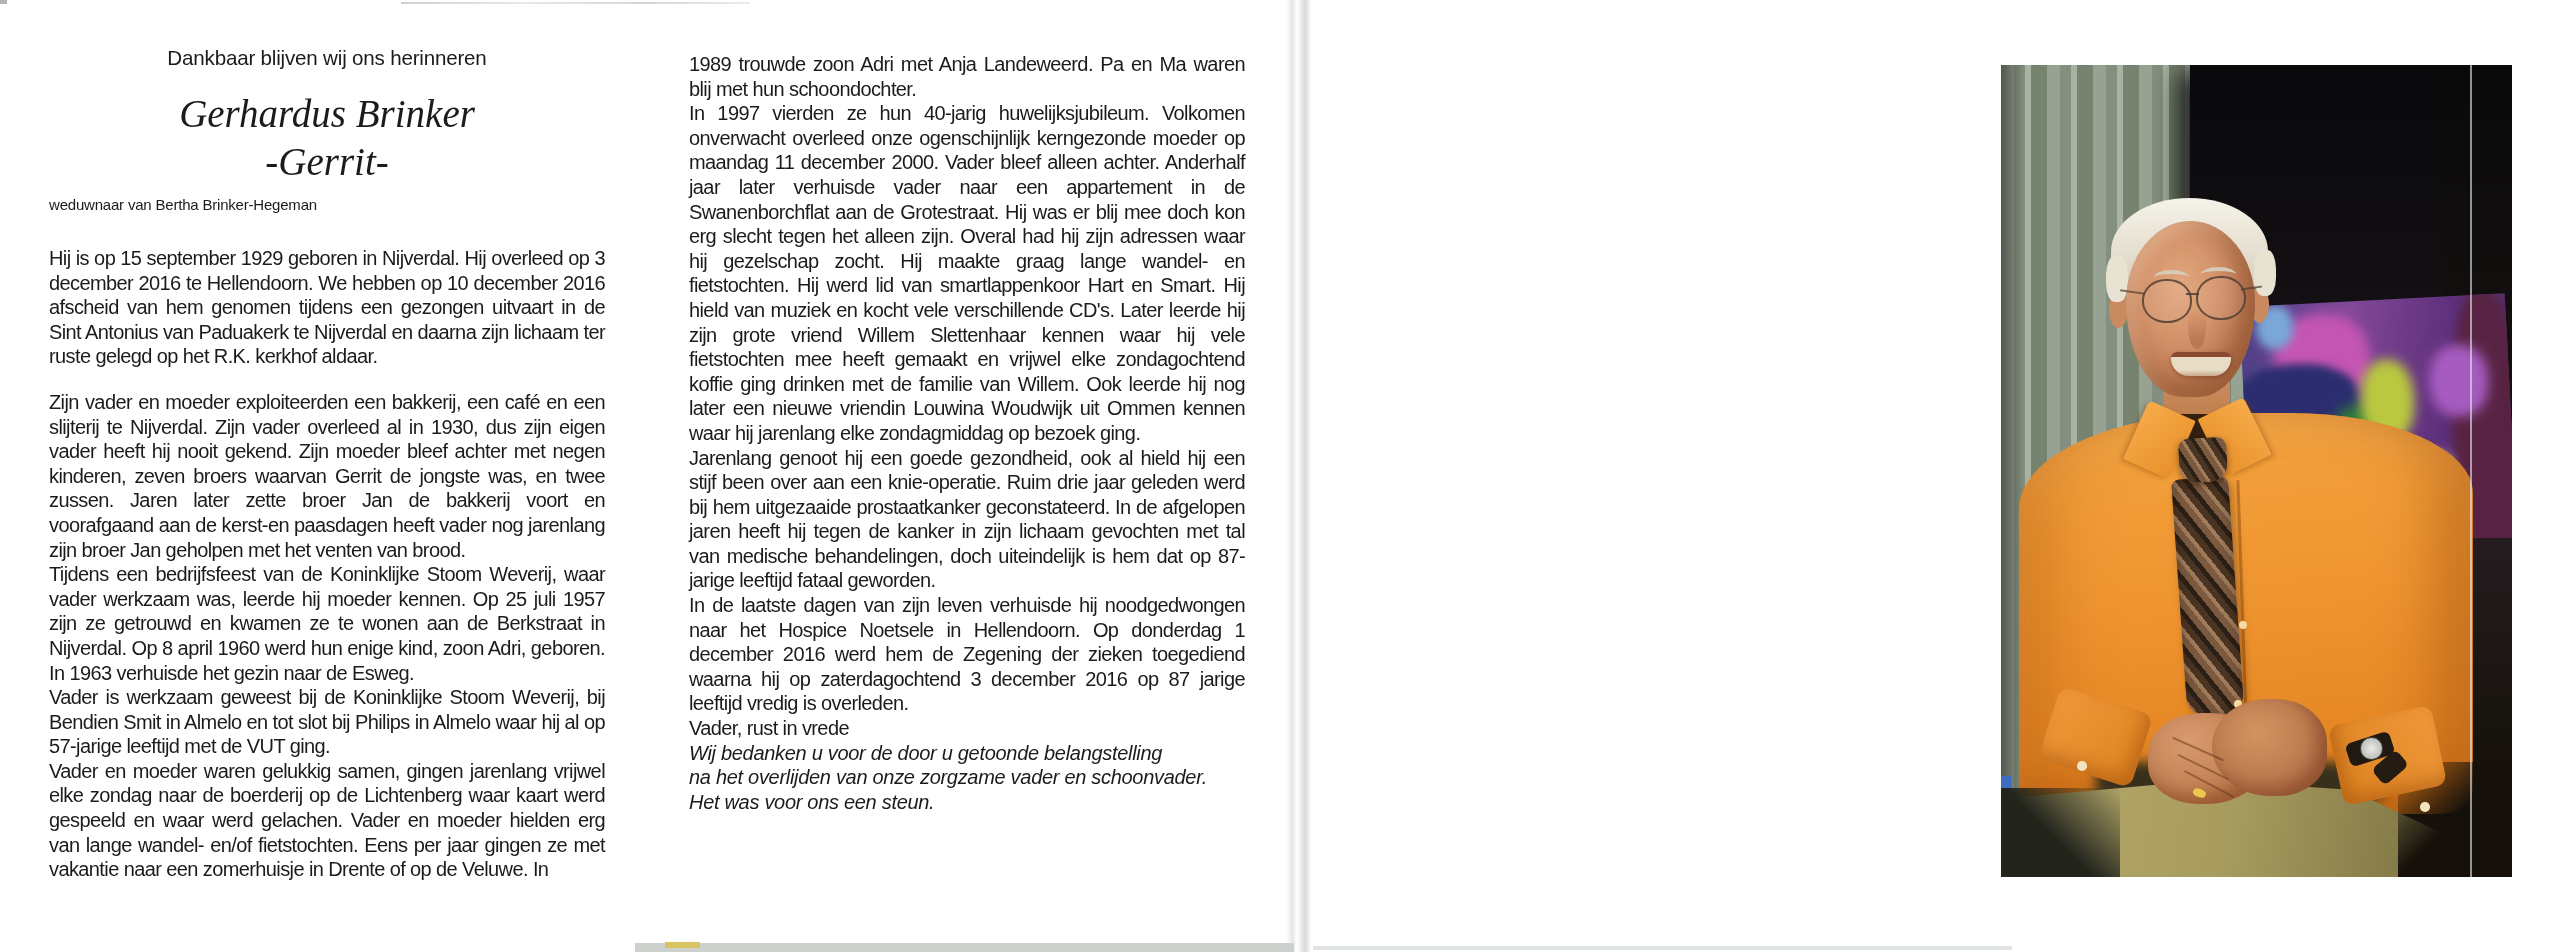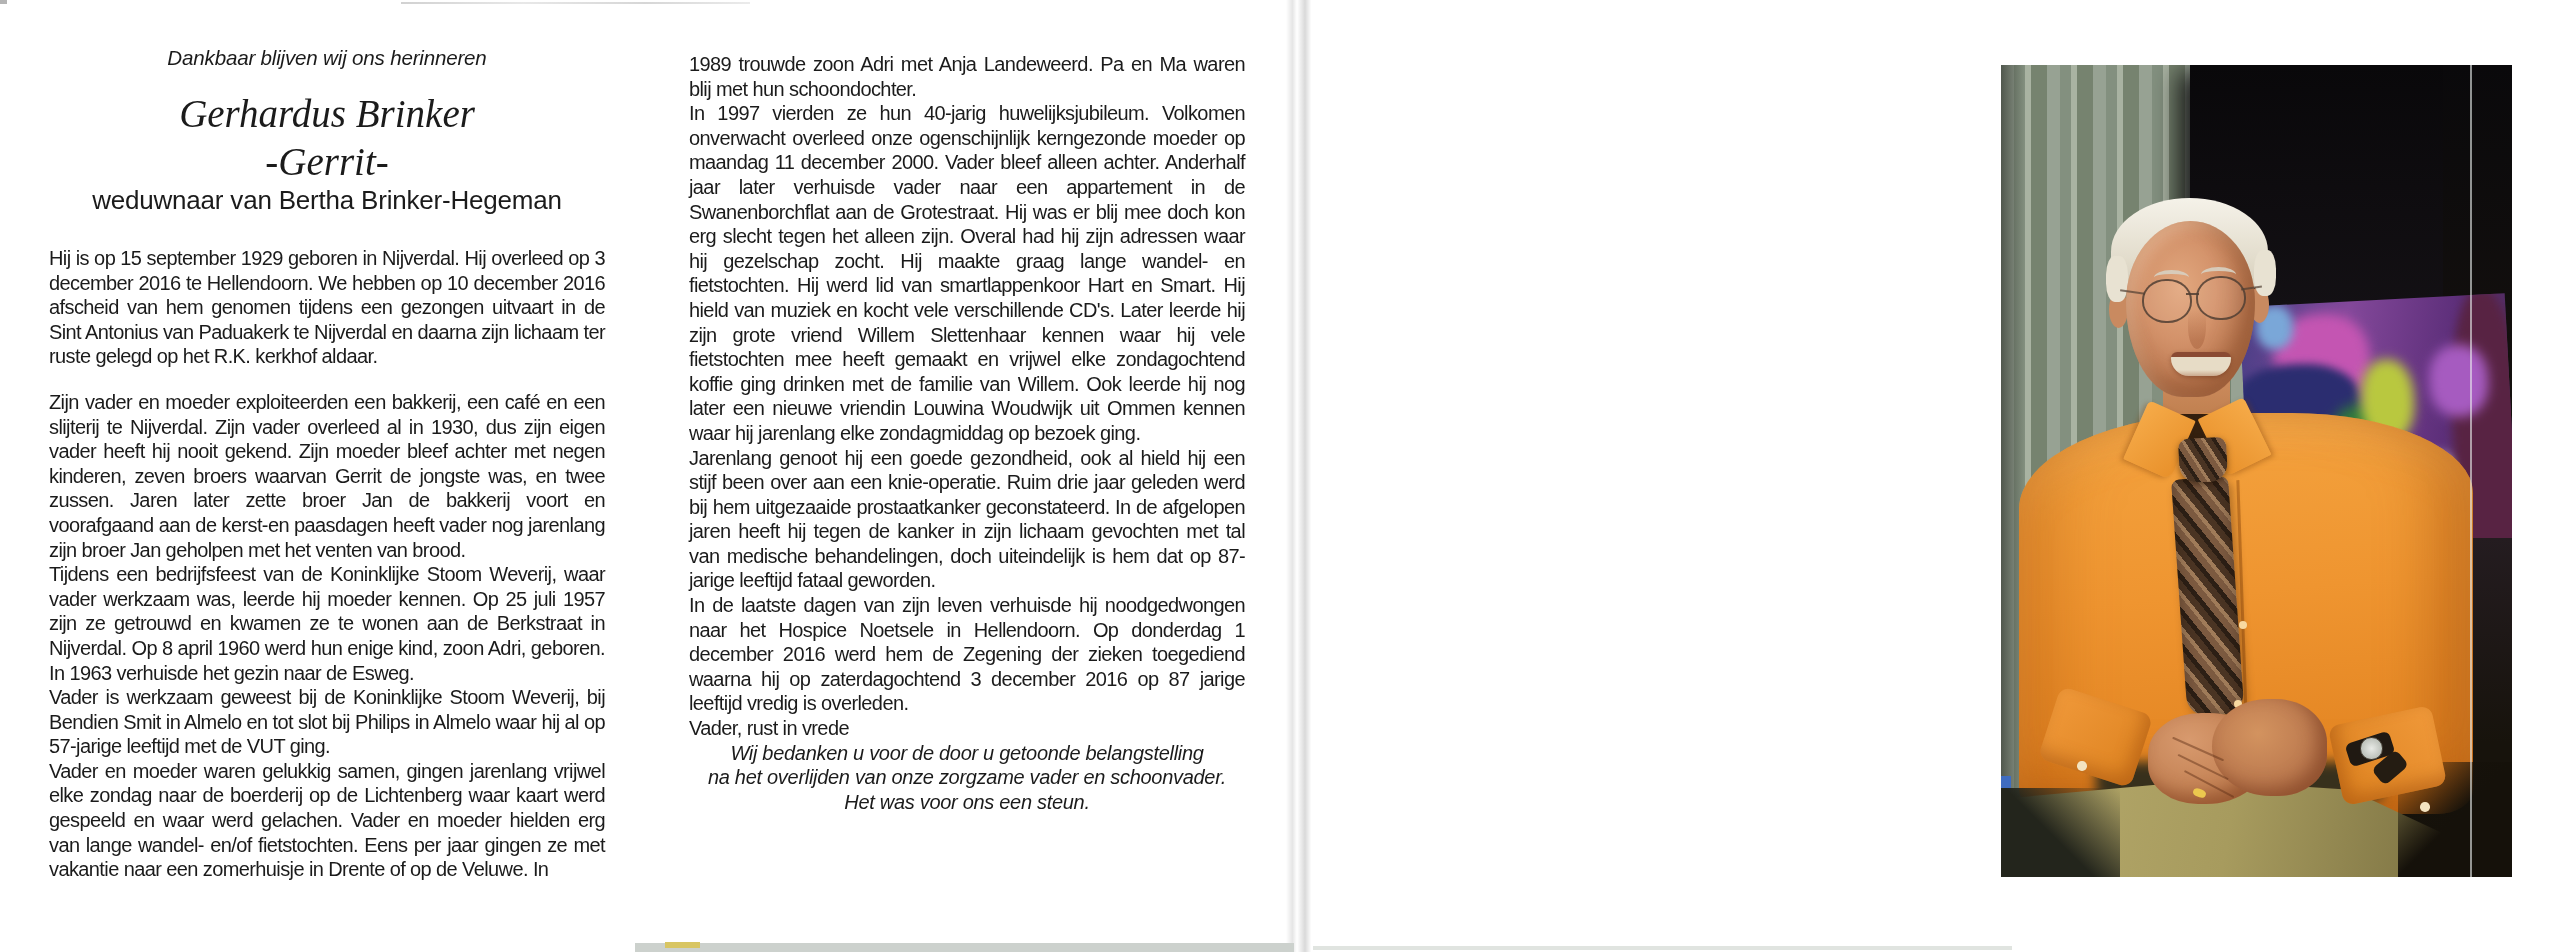--- a/index.html
+++ b/index.html
@@ -1,35 +1,35 @@
 <!DOCTYPE html>
 <html style="font-size:12.7px"><head>
 <meta charset="utf-8">
 <style>
   html,body{margin:0;padding:0;background:#ffffff;}
   .canvas{position:relative;width:2576px;height:953px;background:#ffffff;overflow:hidden;
           font-family:"Liberation Sans",sans-serif;color:#1b1b1b;}
 
   
   .header-block{position:absolute;left:49px;width:556px;text-align:center;}
-  .intro-line{top:46px;font-size:20.6px;letter-spacing:-0.2px;font-style:italic;}
+  .intro-line{top:46px;font-size:20.6px;letter-spacing:-0.2px;}
   .memorial-title{position:absolute;left:49px;top:92px;width:556px;text-align:center;
           font-family:"Liberation Serif",serif;font-style:italic;font-size:39px;line-height:44px;}
   .memorial-nickname{position:absolute;left:49px;top:140px;width:556px;text-align:center;
           font-family:"Liberation Serif",serif;font-style:italic;font-size:39px;line-height:44px;}
-  .relation-line{position:absolute;left:49px;top:185px;width:556px;text-align:center;
-          font-size:26px;letter-spacing:-0.2px;}
+  .relation-line{position:absolute;left:49px;top:196px;width:556px;text-align:left;
+          font-size:15px;letter-spacing:-0.2px;}
 
   .col{position:absolute;width:556px;font-size:20px;line-height:24.6px;letter-spacing:-0.6px;
        text-align:justify;}
   .col p{margin:0;}
   .col p.gap-after{margin-bottom:21px;}
   .col-left{left:49px;top:246px;}
   .col-right{left:689px;top:52px;}
-  .closing-block{margin-top:24.6px;font-style:italic;text-align:center;white-space:pre-line;
+  .closing-block{margin-top:24.6px;font-style:italic;text-align:left;white-space:pre-line;
        letter-spacing:-0.3px;}
   .signature{margin-top:29px;text-align:left;}
 
   
   .top-scan-line{position:absolute;left:401px;top:1.6px;width:349px;height:2.4px;
        background:linear-gradient(90deg,#c6c6c6,#e2e2e2 35%,#cccccc 70%,#e6e6e6);opacity:.8;}
   .corner-mark{position:absolute;left:0;top:0;width:7.1px;height:4px;background:#6a6a6a;opacity:.5;}
   .fold-line{position:absolute;left:1286px;top:0;width:27px;height:953px;
        background:linear-gradient(90deg,rgba(0,0,0,0) 0,rgba(0,0,0,.10) 6.4px,rgba(255,255,255,0) 11px,
                   rgba(0,0,0,.15) 19px,rgba(0,0,0,0) 25.4px);}

